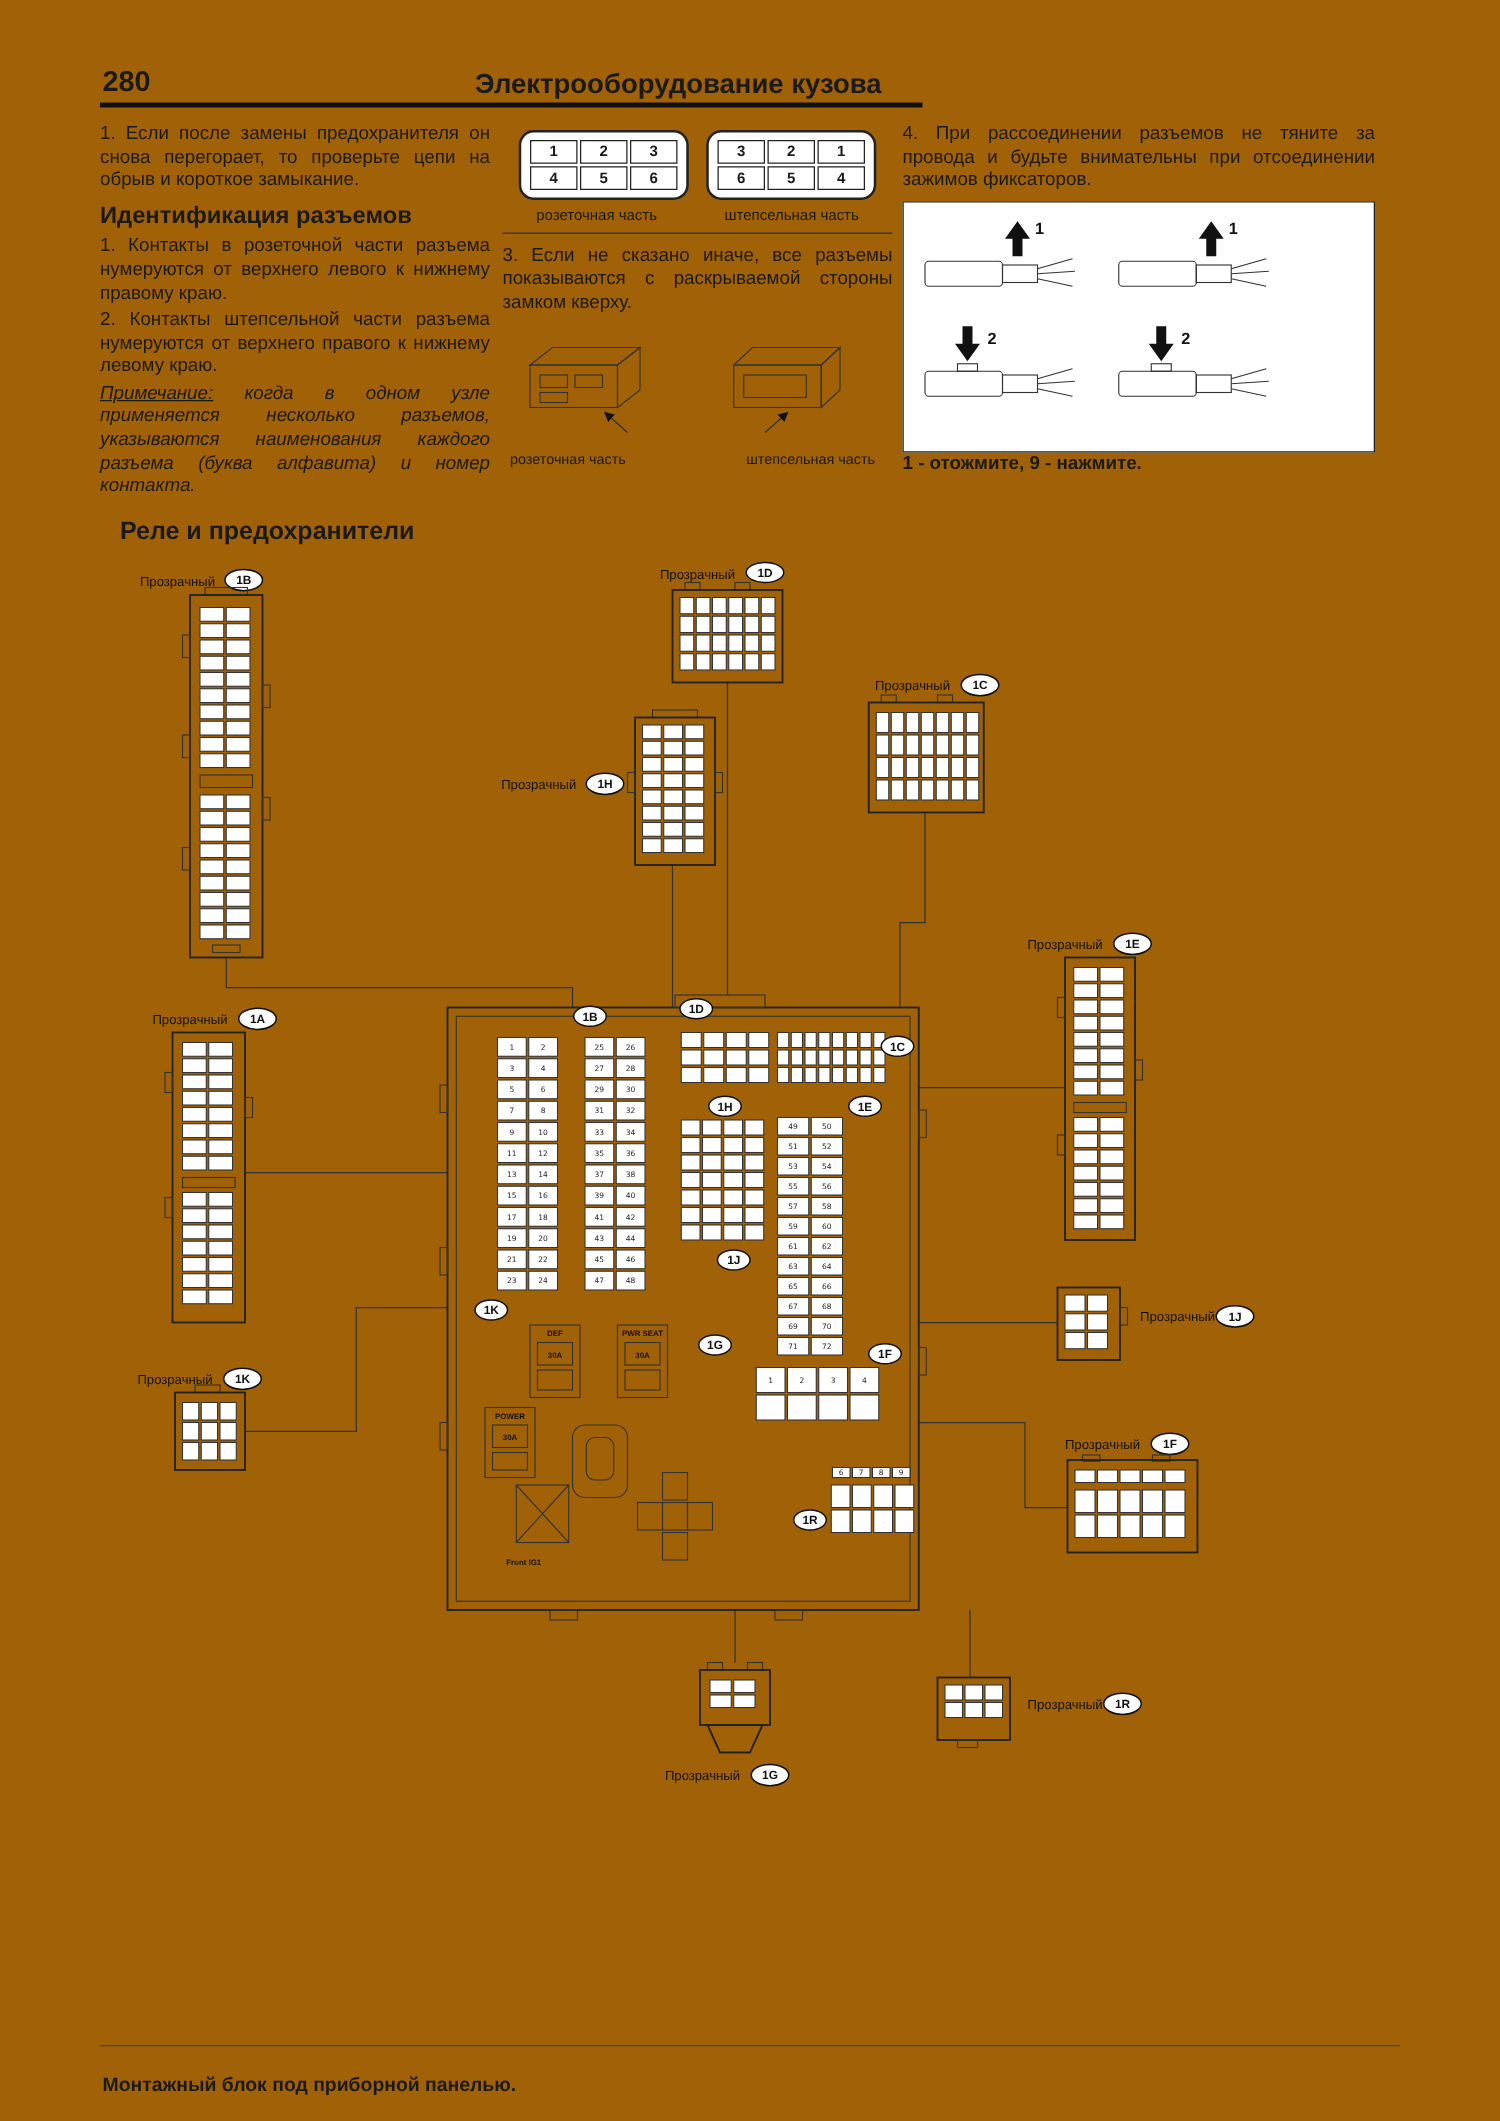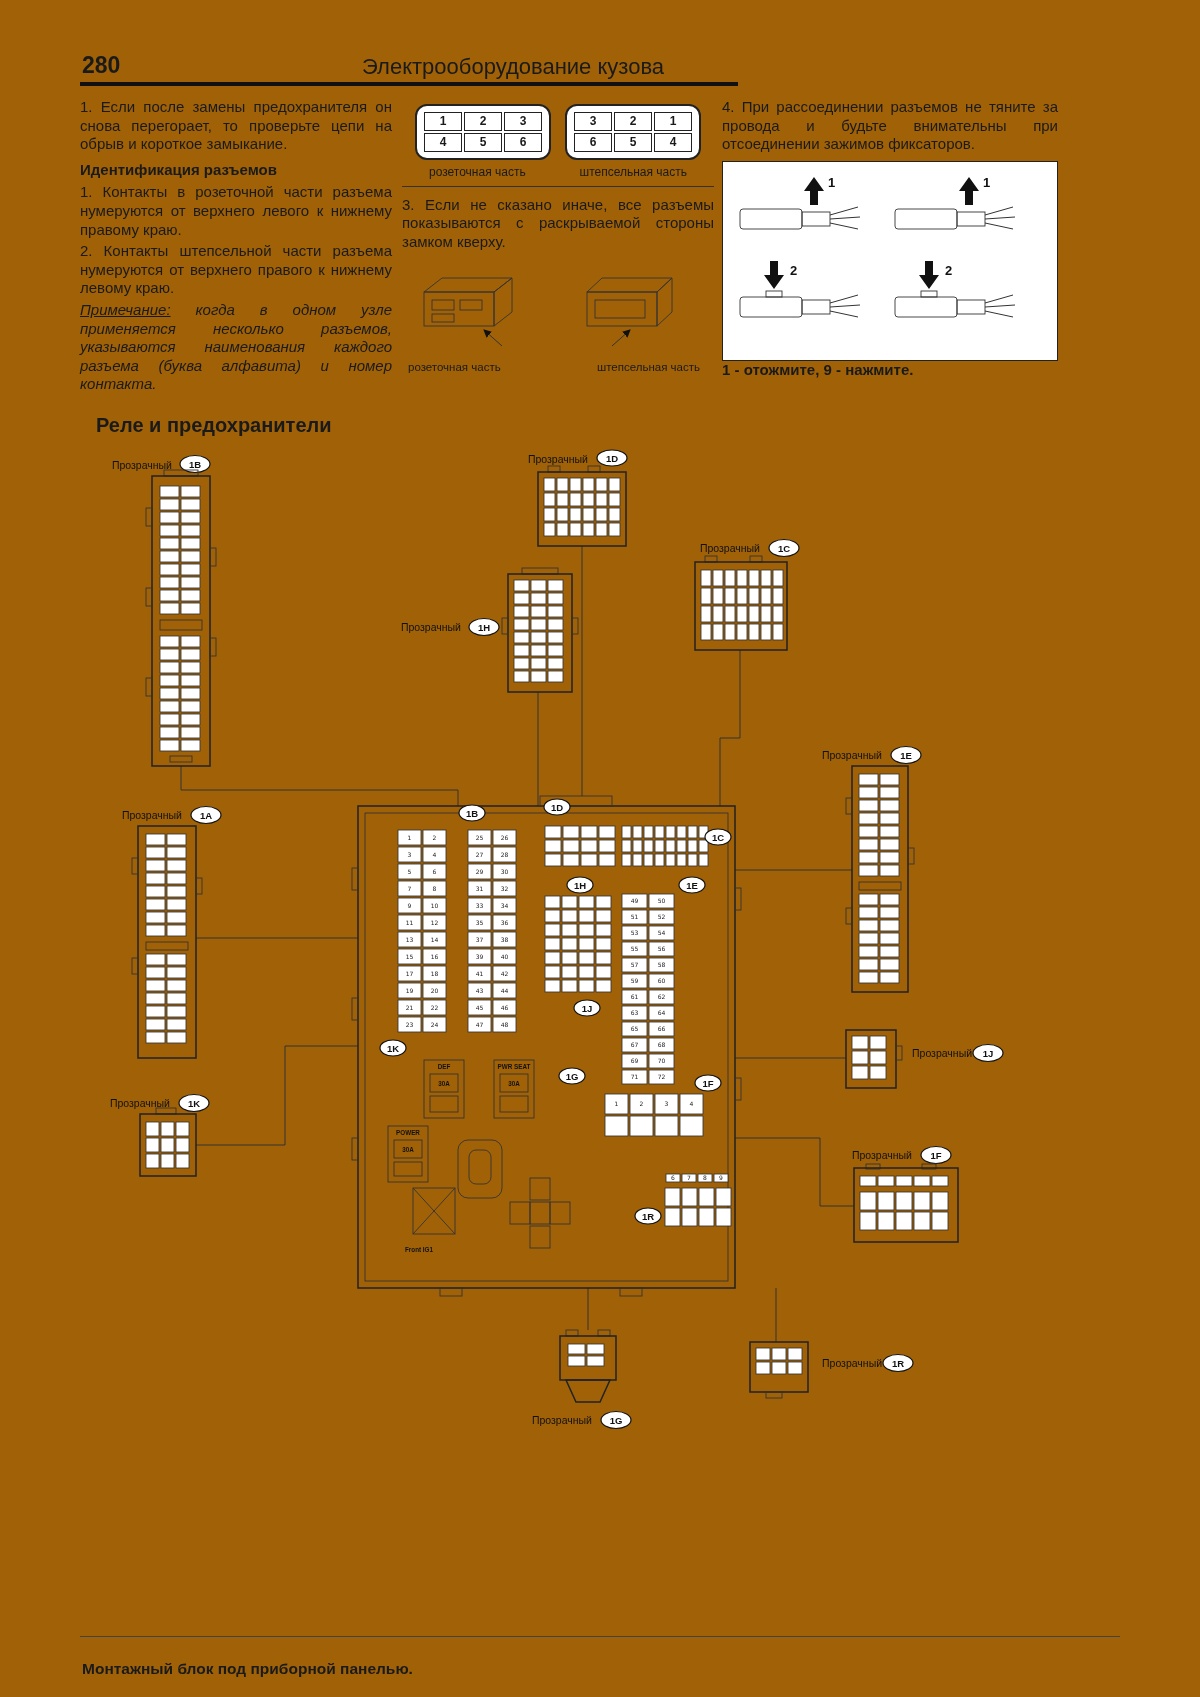--- a/index.html
+++ b/index.html
@@ -5,28 +5,28 @@
   html,body{margin:0;padding:0;background:#e8e8e8;}
   .page{
     position:relative;width:1200px;height:1697px;margin:0 auto;
     background:#a16207;color:#1a1a1a;
     font-family:"Liberation Sans", sans-serif;overflow:hidden;
   }
   
   .hdr{position:absolute;left:80px;top:52px;width:658px;height:30px;
        border-bottom:4px solid #111;}
   .pagenum{position:absolute;left:2px;top:0;font-size:23px;font-weight:bold;}
-  .title{position:absolute;left:282px;top:2px;margin:0;font-size:22px;font-weight:normal;white-space:nowrap;}
+  .title{position:absolute;left:300px;top:2px;margin:0;font-size:22px;font-weight:bold;white-space:nowrap;}
   
   .col{position:absolute;font-size:15px;line-height:1.24;text-align:justify;}
   .col p{margin:0 0 3px 0;}
   .colL{left:80px;top:98px;width:312px;}
   .colM{left:402px;top:104px;width:312px;}
-  .colR{left:722px;top:98px;width:336px;}
-  .colL h2{font-size:15px;margin:7px 0 4px 0;}
+  .colR{left:722px;top:98px;width:378px;}
+  .colL h2{font-size:19px;margin:7px 0 4px 0;}
   .note{font-style:italic;}
   .note-label{text-decoration:underline;}
   
   .pinboxes{display:flex;gap:14px;justify-content:center;}
   .pinbox{border:2px solid #222;border-radius:12px;padding:4px 7px;background:#fff;}
   .pinrow{display:flex;gap:2px;justify-content:center;margin:2px 0;}
   .pincell{width:36px;height:17px;border:1.6px solid #222;display:flex;
            align-items:center;justify-content:center;font-size:12px;font-weight:bold;}
   .pinlabels{display:flex;justify-content:space-around;font-size:12px;margin-top:5px;}
   .thinrule{border:none;border-top:1.5px solid #333;margin:6px 0 9px 0;}

